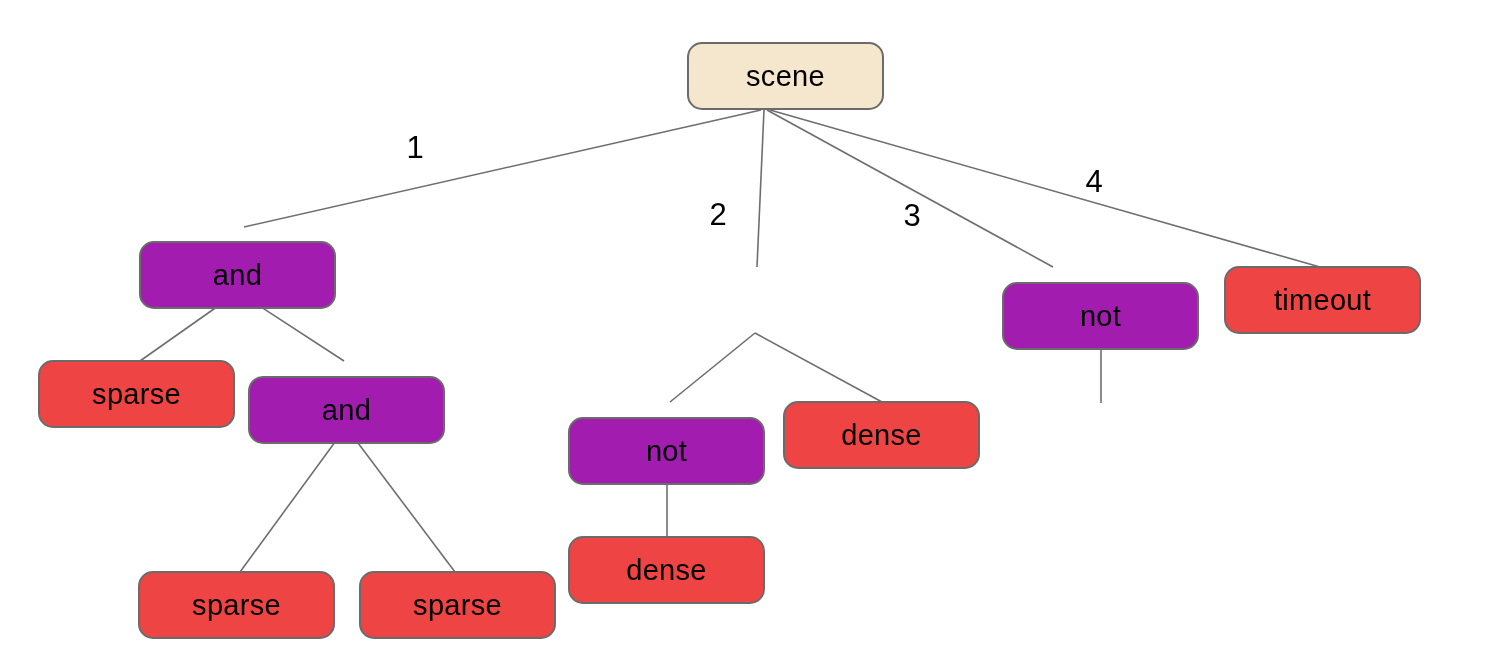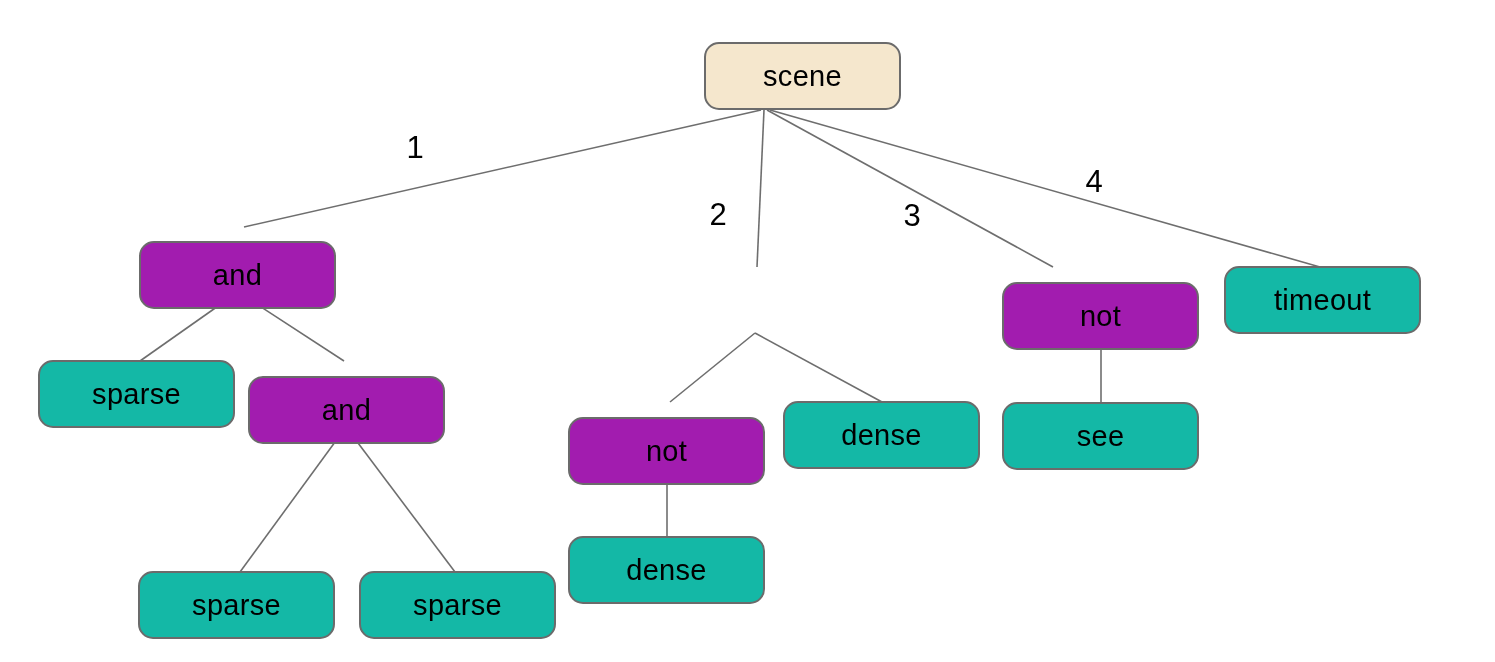--- a/index.html
+++ b/index.html
@@ -35,21 +35,21 @@
     border-radius: 15px;
     display: flex;
     align-items: center;
     justify-content: center;
     font-size: 29px;
     color: #000000;
     letter-spacing: 0.3px;
   }
   .node.root     { background: #f5e7cd; }
   .node.operator { background: #a21caf; margin-top: 16px; }
-  .node.leaf     { background: #14b8a6; }
+  .node.leaf     { background: #ef4444; }
   .edge-label {
     position: absolute;
     transform: translate(-50%, -50%);
     font-size: 31px;
     color: #000000;
   }
 </style>
 </head>
 <body>
 
@@ -68,26 +68,25 @@
     <line x1="755" y1="333" x2="882" y2="402"></line>
     <line x1="667" y1="468" x2="667" y2="537"></line>
     <line x1="1101" y1="333" x2="1101" y2="403"></line>
   </svg>
 
   <div class="edge-label" style="left:415px; top:148px">1</div>
   <div class="edge-label" style="left:718px; top:215px">2</div>
   <div class="edge-label" style="left:912px; top:216px">3</div>
   <div class="edge-label" style="left:1094px; top:182px">4</div>
 
-  <div class="node root" style="left:704px;  top:42px">scene</div>
+  <div class="node root" style="left:687px;  top:42px">scene</div>
   <div class="node operator" style="left:139px;  top:225px">and</div>
   <div class="node operator" style="left:1002px; top:266px">not</div>
   <div class="node leaf" style="left:1224px; top:266px">timeout</div>
   <div class="node leaf" style="left:38px;   top:360px">sparse</div>
   <div class="node operator" style="left:248px;  top:360px">and</div>
   <div class="node operator" style="left:568px;  top:401px">not</div>
   <div class="node leaf" style="left:783px;  top:401px">dense</div>
-  <div class="node leaf" style="left:1002px; top:402px">see</div>
   <div class="node leaf" style="left:138px;  top:571px">sparse</div>
   <div class="node leaf" style="left:359px;  top:571px">sparse</div>
   <div class="node leaf" style="left:568px;  top:536px">dense</div>
 
 </div>
 
 </body></html>

